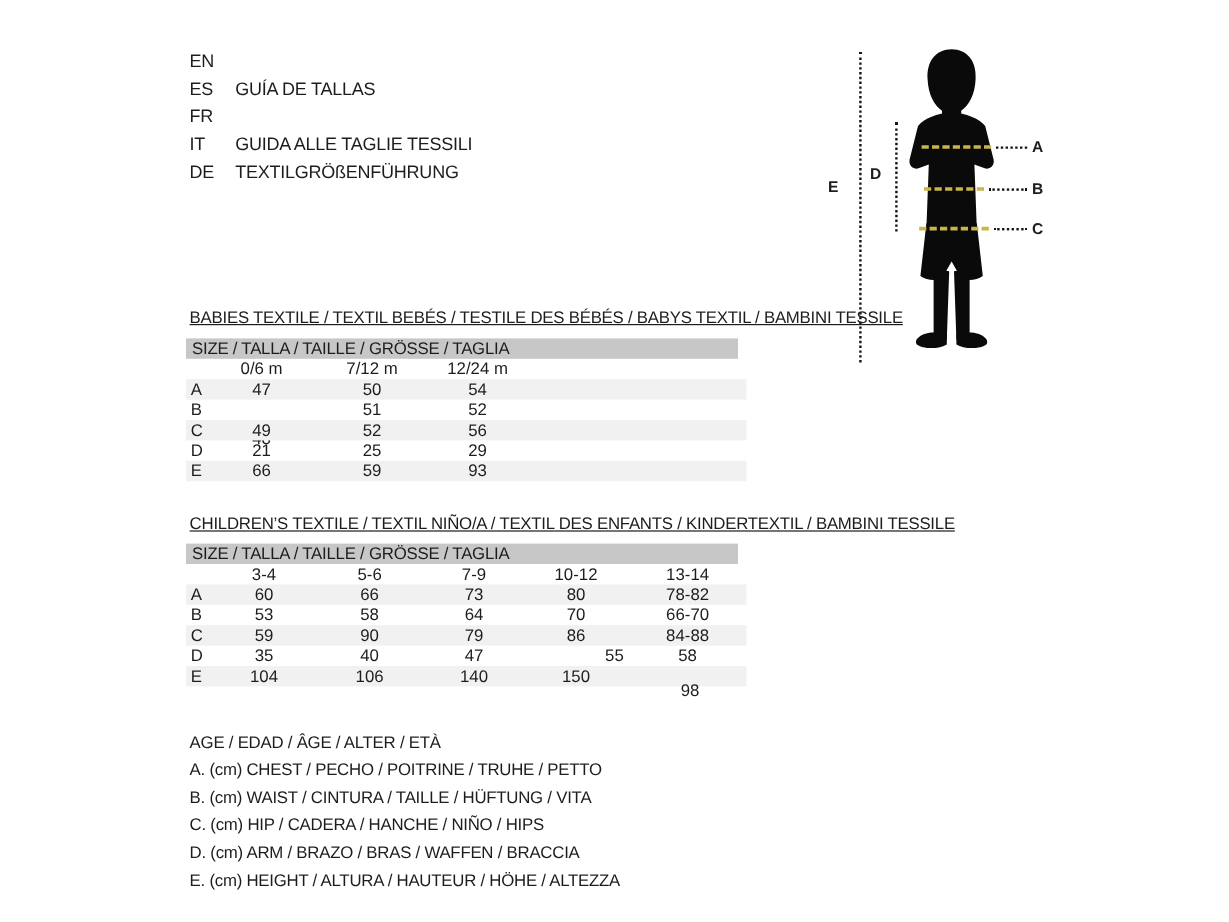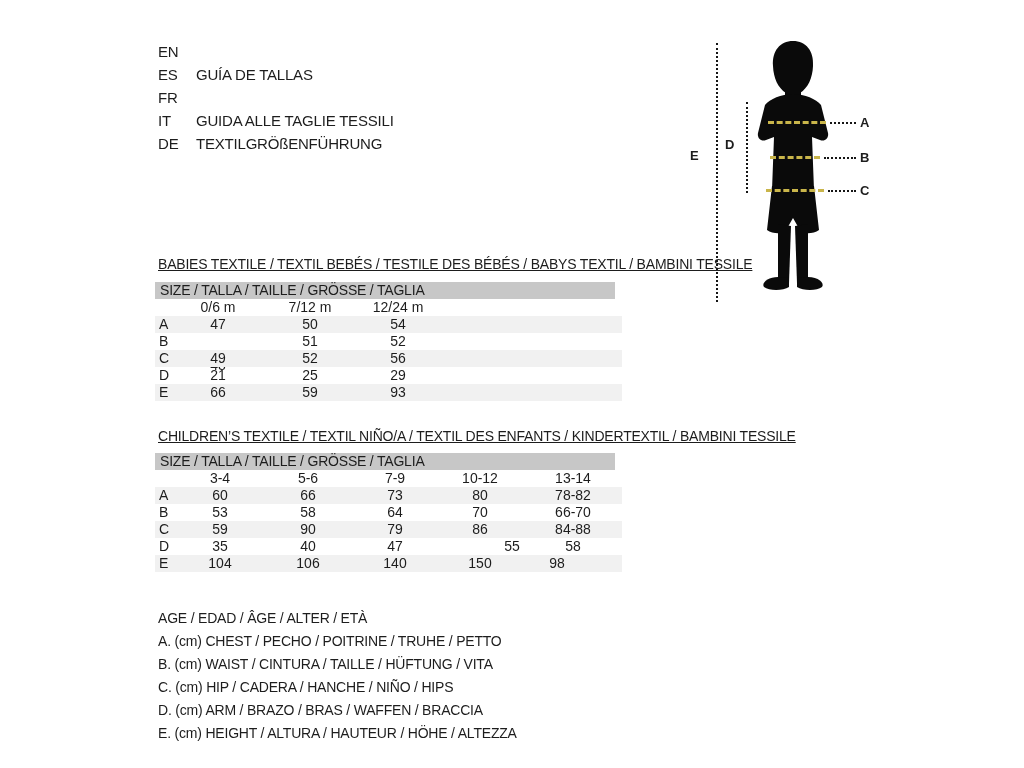--- a/index.html
+++ b/index.html
@@ -172,21 +172,21 @@
       <span class="cell" style="left:240px;">47</span>
       <span class="cell" style="left:325px;margin-left:32px;">55</span>
       <span class="cell" style="left:418px;">58</span>
     </div>
     <div class="t-row stripe" style="top:102px;">
       <span class="rlabel">E</span>
       <span class="cell" style="left:65px;">104</span>
       <span class="cell" style="left:153px;">106</span>
       <span class="cell" style="left:240px;">140</span>
       <span class="cell" style="left:325px;">150</span>
-      <span class="cell" style="left:402px;">98</span>
+      <span class="cell" style="left:420px;margin-top:12px;">98</span>
     </div>
   </section>
 
   <section class="legend">
     <div>AGE / EDAD / ÂGE / ALTER / ETÀ</div>
     <div>A. (cm) CHEST / PECHO / POITRINE / TRUHE / PETTO</div>
     <div>B. (cm) WAIST / CINTURA / TAILLE / HÜFTUNG / VITA</div>
     <div>C. (cm) HIP / CADERA / HANCHE / NIÑO / HIPS</div>
     <div>D. (cm) ARM / BRAZO / BRAS / WAFFEN / BRACCIA</div>
     <div>E. (cm) HEIGHT / ALTURA / HAUTEUR / HÖHE / ALTEZZA</div>

